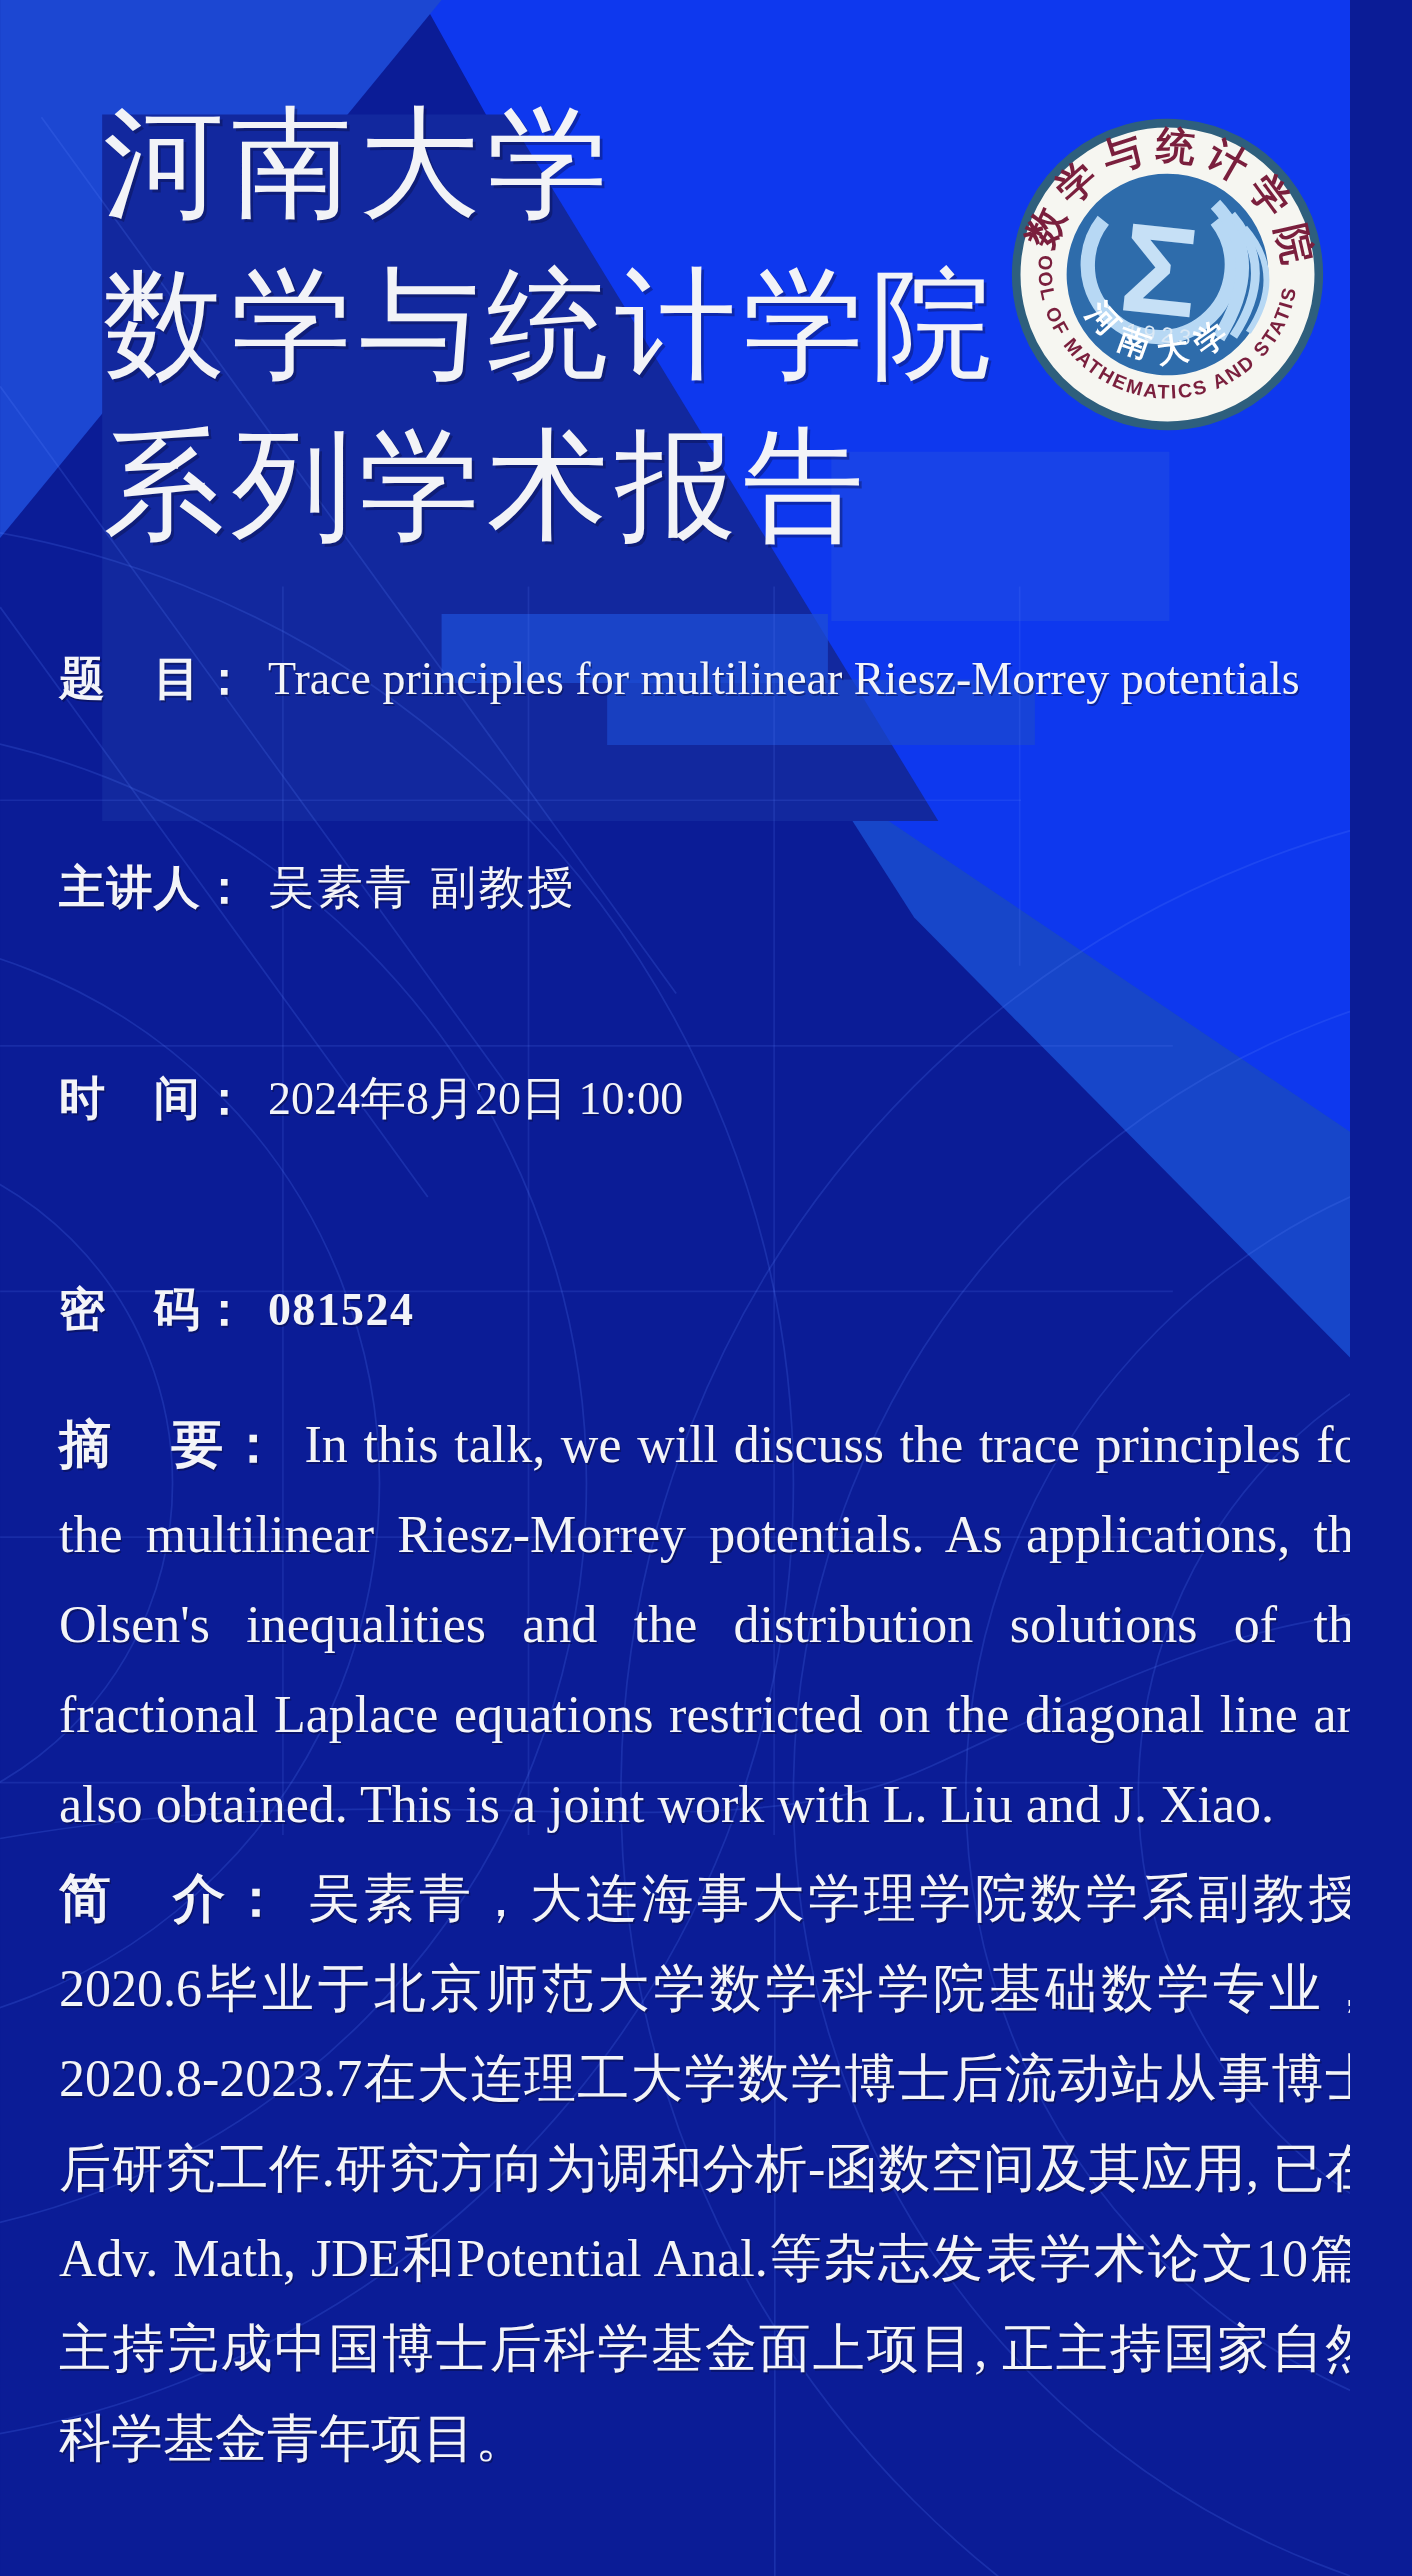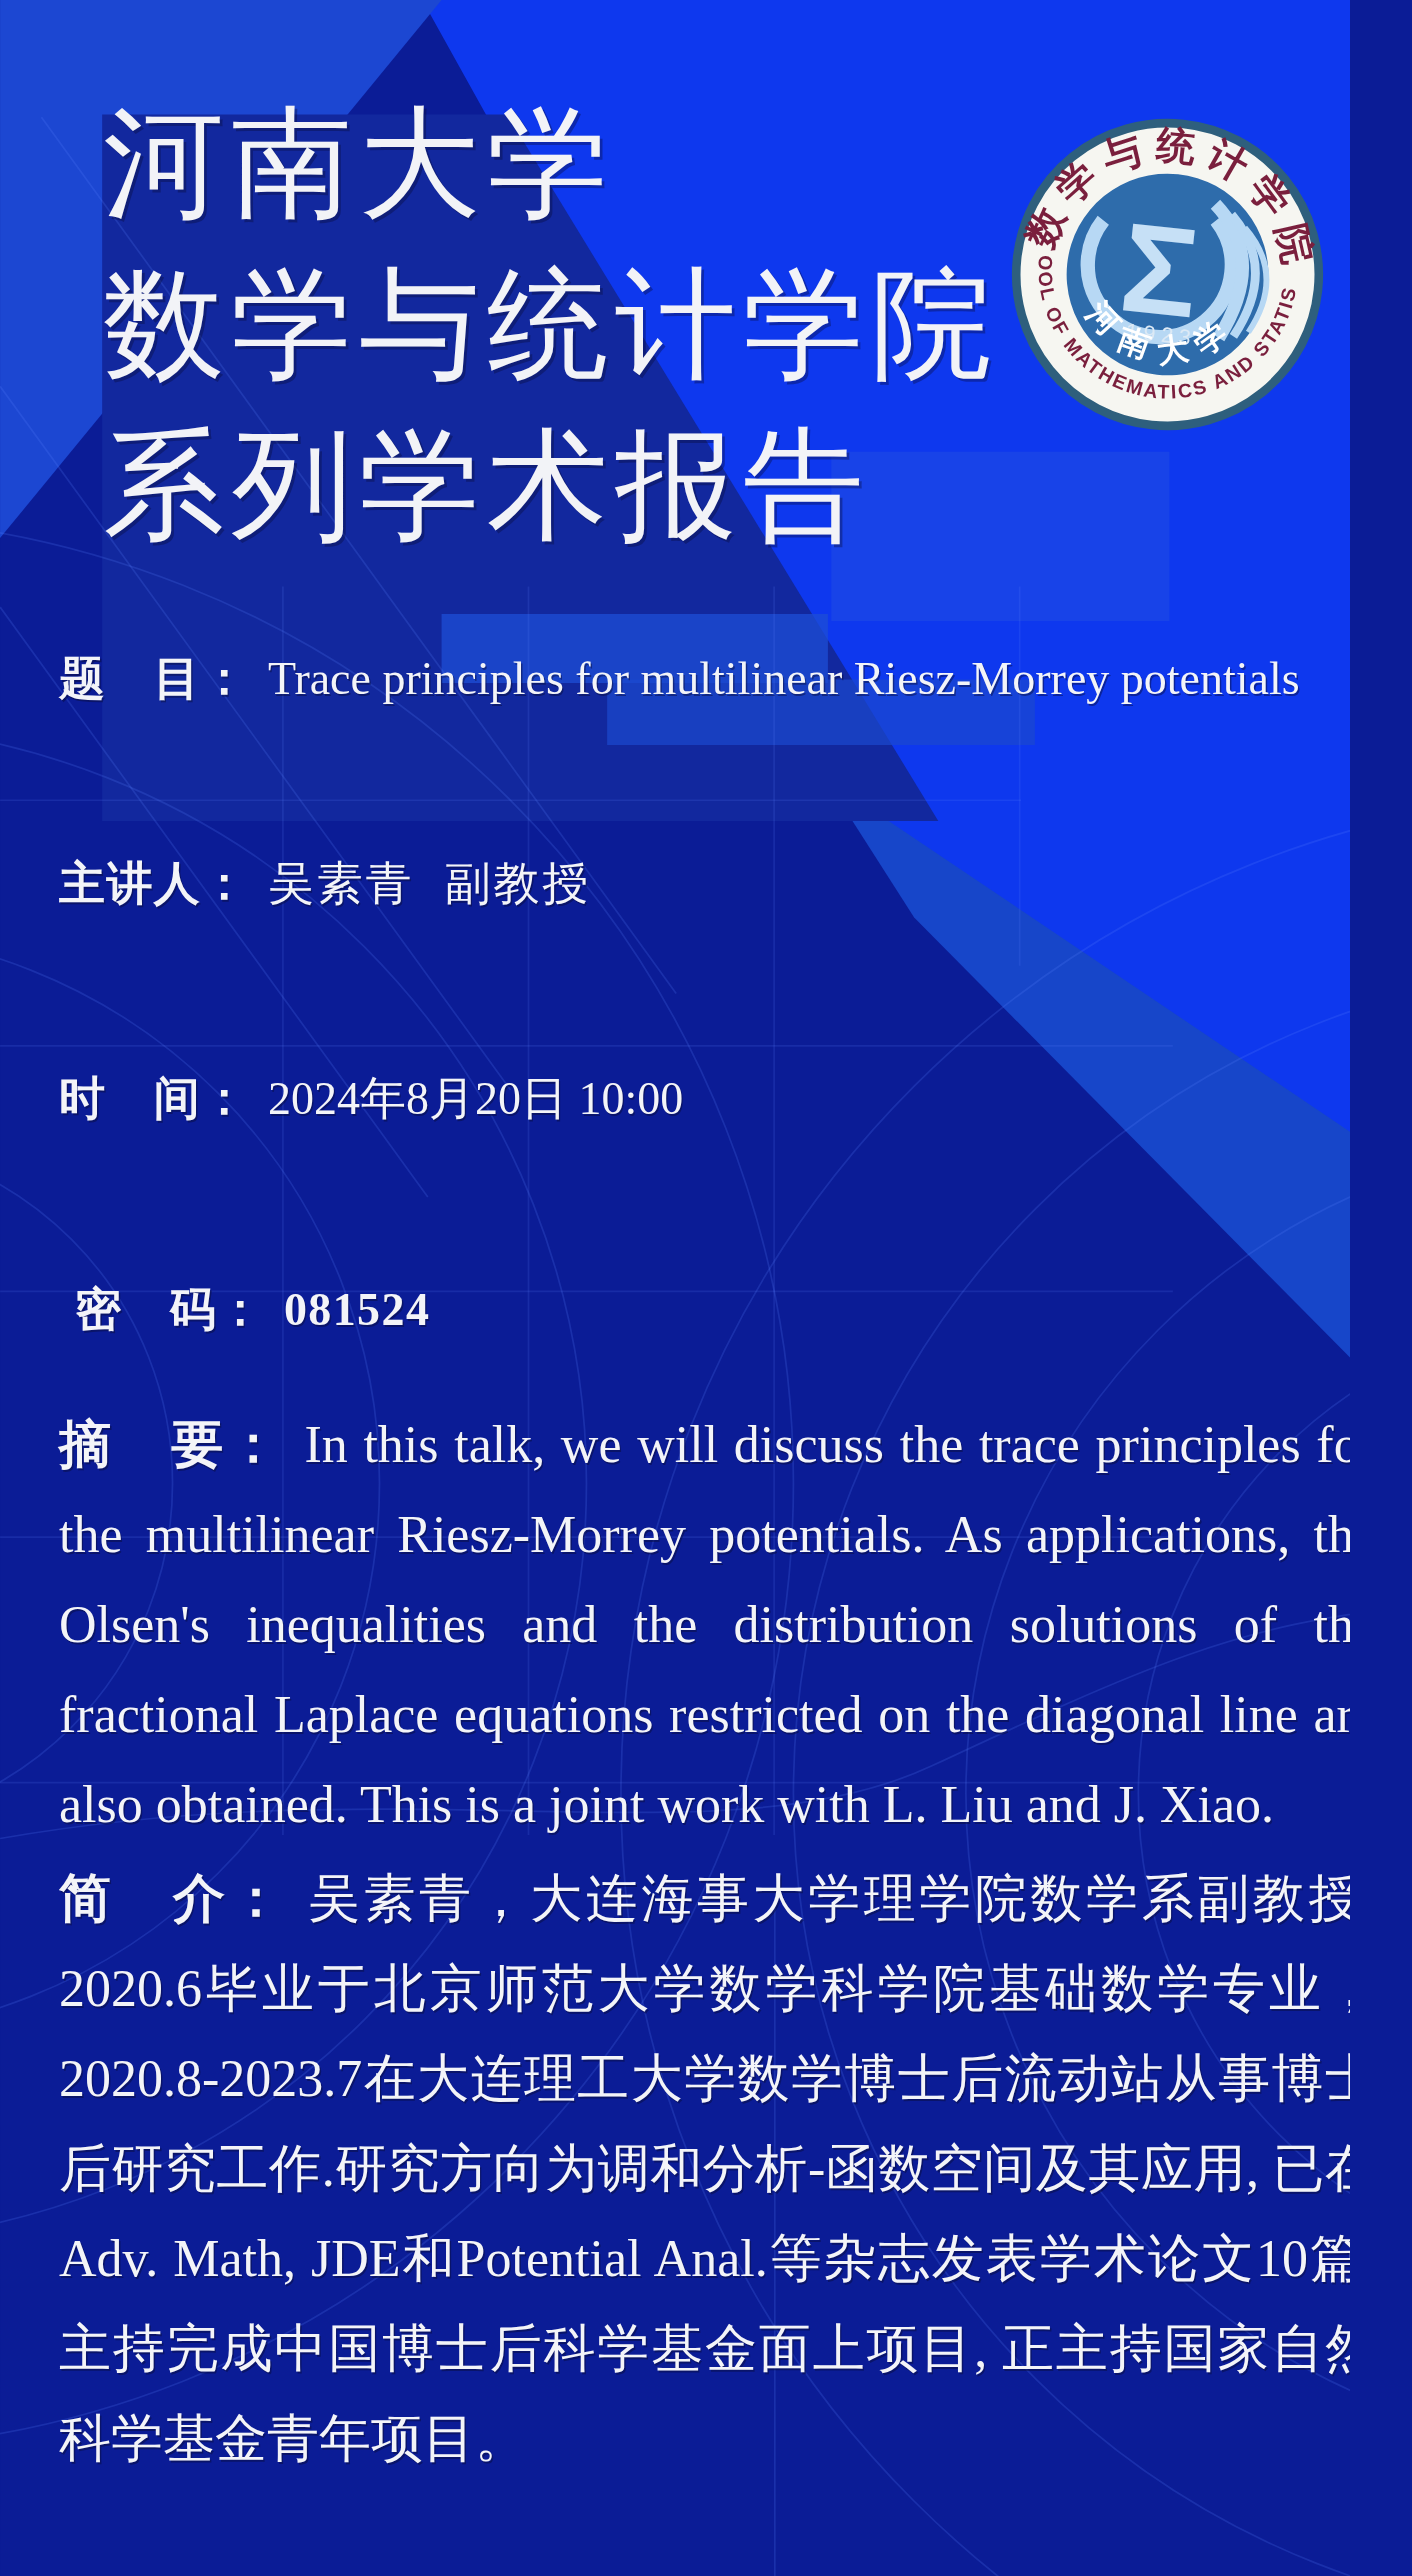--- a/index.html
+++ b/index.html
@@ -28,25 +28,25 @@
     position:absolute;left:59px;width:1318px;
     font-size:46px;line-height:105px;
     text-shadow:1.4px 2.1px 0 rgba(8,10,50,.45);
   }
   .row .lbl{font-weight:700;padding-right:19.3px;letter-spacing:1.4px;}
   .val-sans{font-weight:500;letter-spacing:2.8px;}
   .val-serif{font-family:"Liberation Serif", serif;font-weight:400;}
   .val-serif-bold{font-family:"Liberation Serif", serif;font-weight:700;letter-spacing:1.4px;}
   #row-title{top:624px;line-height:109px;text-align:justify;}
   #row-title .val-serif{font-size:46px;margin-top:42px;}
-  #row-speaker{top:835px;font-family:Liberation Mono, monospace;}
+  #row-speaker{top:835px;}
   #row-affil{top:942px;}
   #row-time{top:1046px;}
   #row-id{top:1152px;}
-  #row-pass{top:1257px;margin-left:16px;}
+  #row-pass{top:1257px;}
   
   .para{
     position:absolute;left:59px;width:1318px;
     font-size:52px;line-height:90px;text-align:justify;
     text-shadow:1.4px 2.1px 0 rgba(8,10,50,.45);
   }
   .para .lbl{
     font-family:"Liberation Sans", sans-serif;
     font-weight:700;padding-right:21px;letter-spacing:1.4px;
   }

